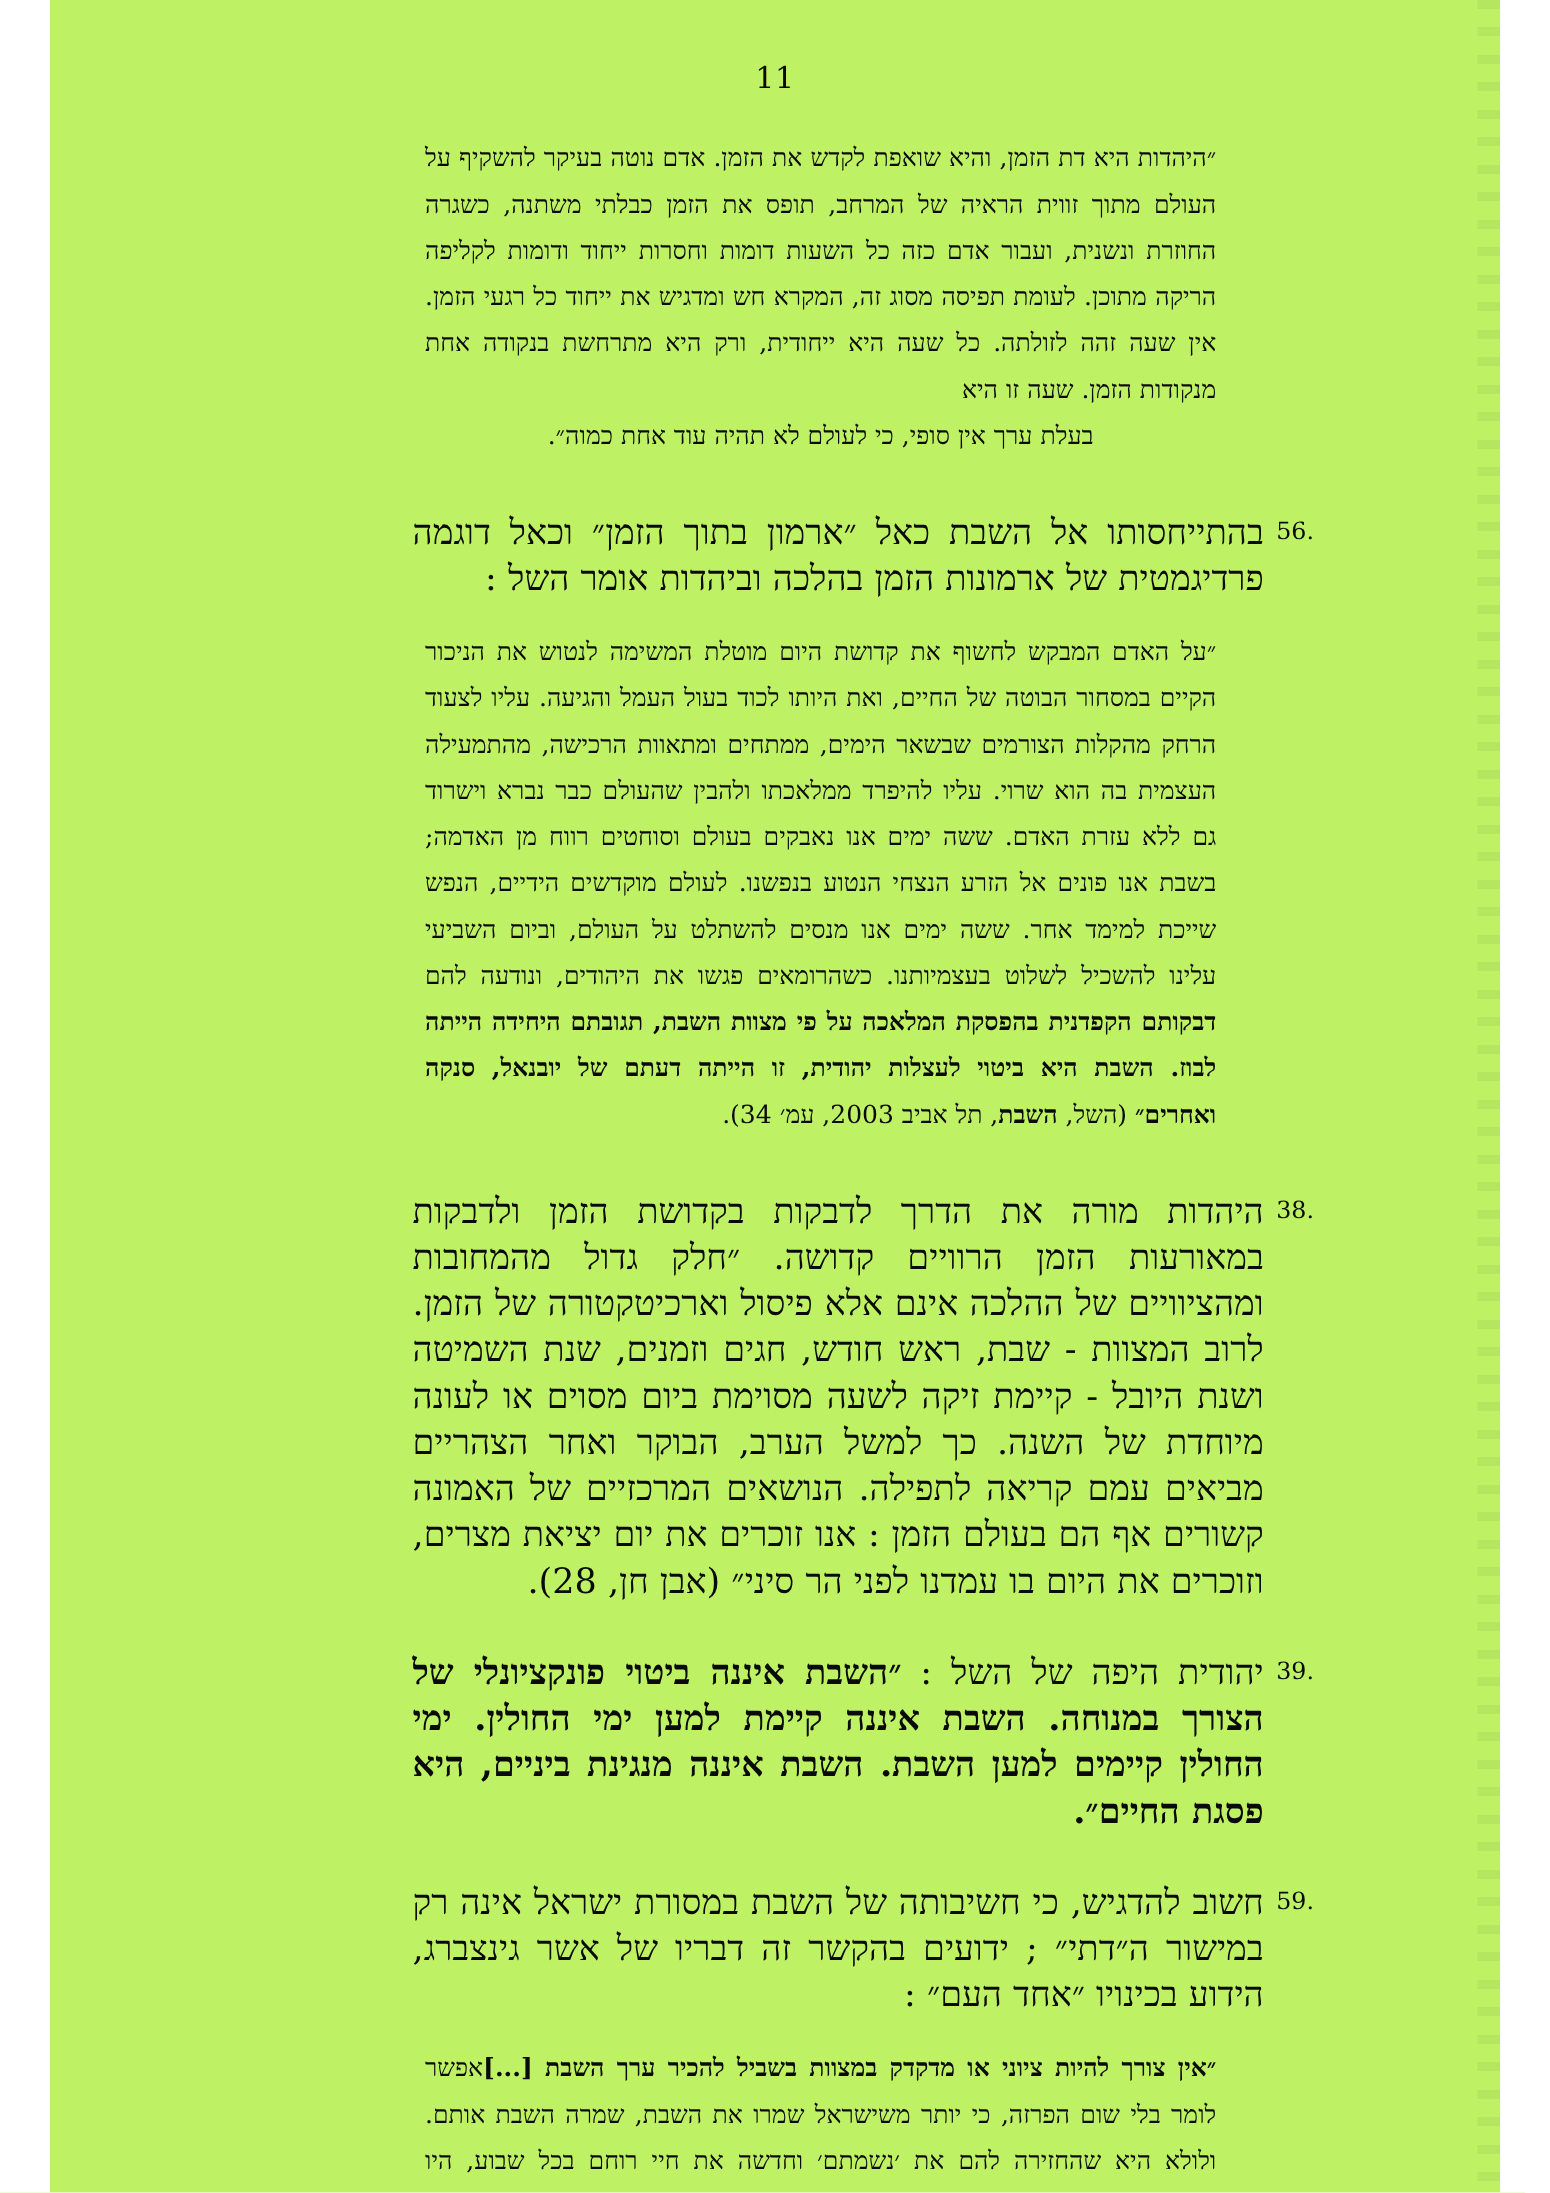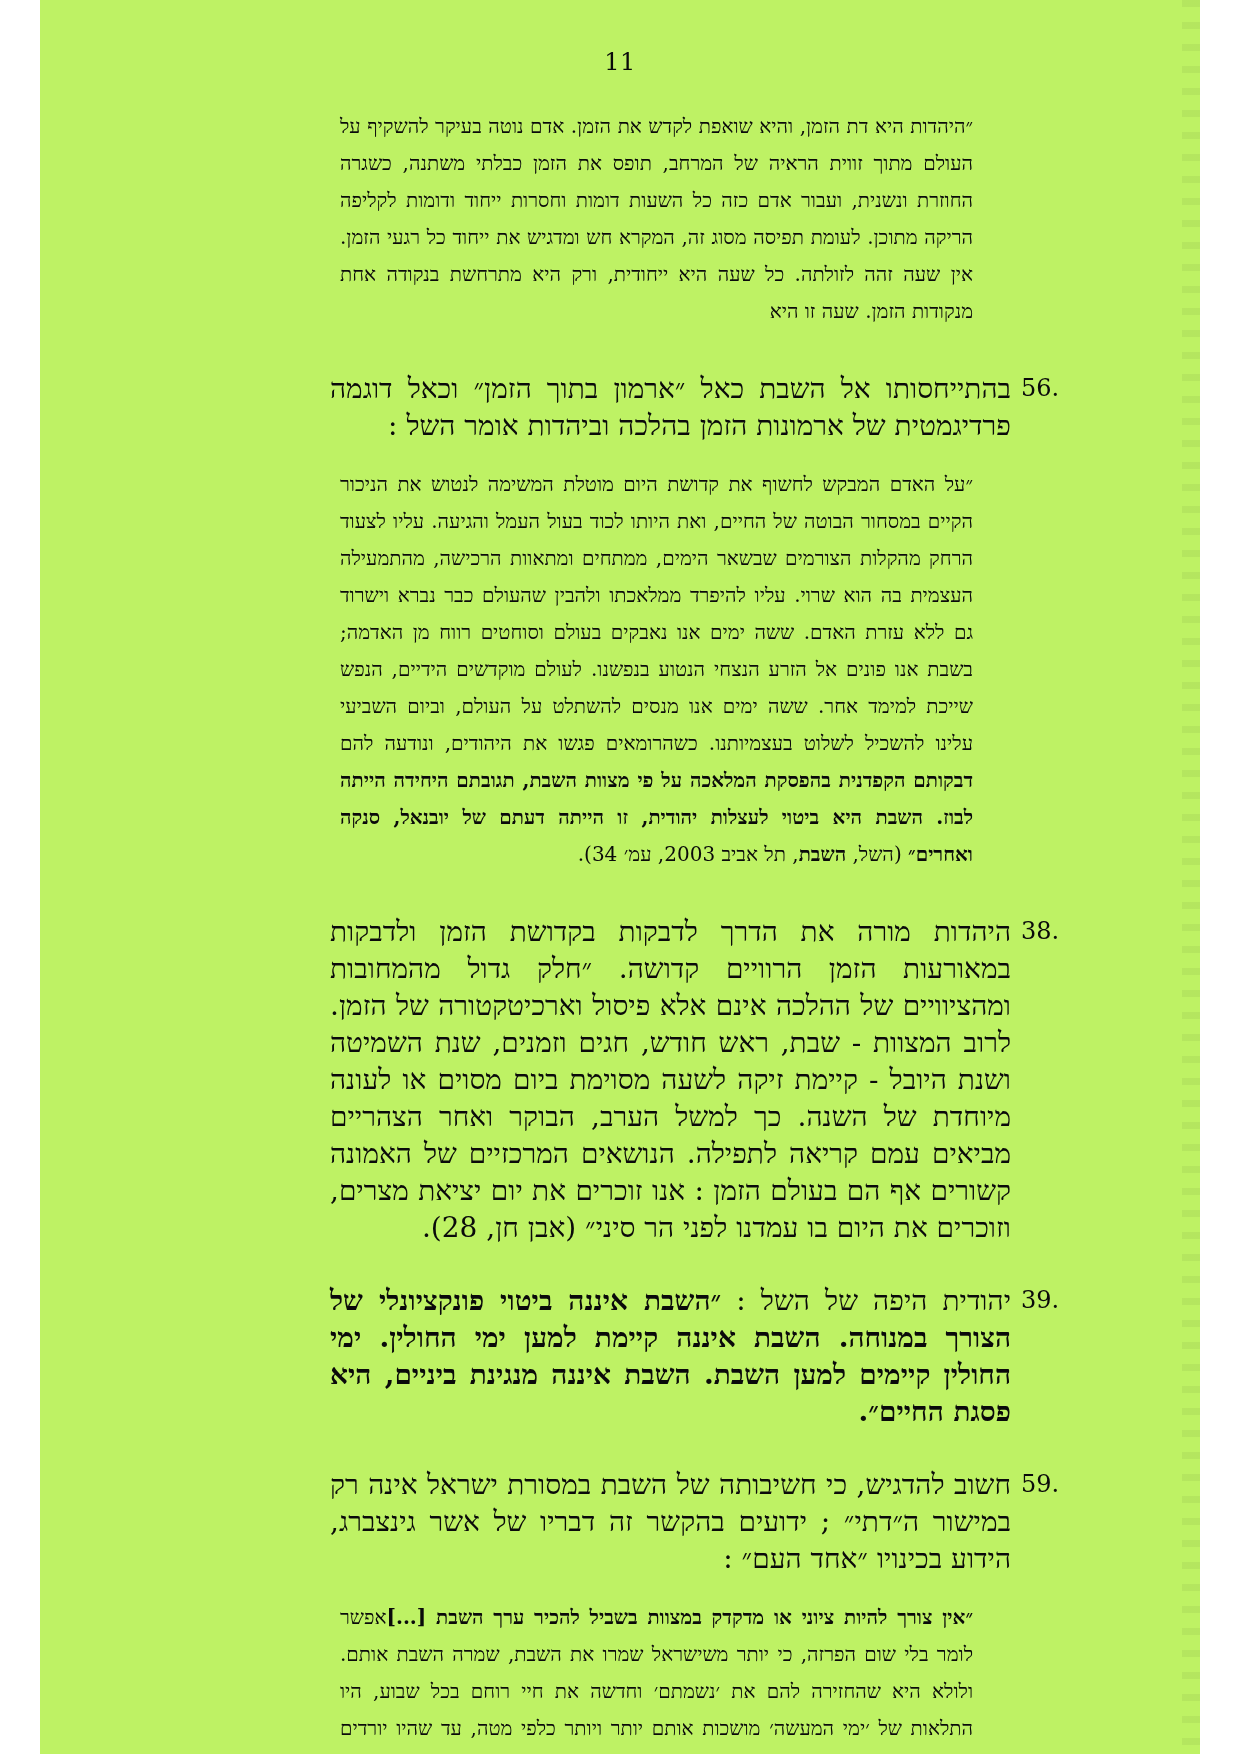--- a/index.html
+++ b/index.html
@@ -64,21 +64,21 @@
   
   .para {
     display: flex;
     flex-direction: row;
     align-items: flex-start;
     margin-bottom: 22px;
   }
 
   .para-num {
     flex: 0 0 48px;
-    font-size: 24px;
+    font-size: 19px;
     line-height: 37px;
     text-align: left;
     padding-left: 10px;
     font-family: "DejaVu Serif", "Liberation Serif", serif;
     direction: ltr;
     unicode-bidi: isolate;
   }
 
   .para-body {
     flex: 1 1 auto;
@@ -126,20 +126,21 @@
 <div class="page">
 
   <div class="scan-edge"></div>
 
   <div class="page-number">11</div>
 
   <div class="content">
 
     <div class="quote first-quote">
       <p>״היהדות היא דת הזמן, והיא שואפת לקדש את הזמן. אדם נוטה בעיקר להשקיף על העולם מתוך זווית הראיה של המרחב, תופס את הזמן כבלתי משתנה, כשגרה החוזרת ונשנית, ועבור אדם כזה כל השעות דומות וחסרות ייחוד ודומות לקליפה הריקה מתוכן. לעומת תפיסה מסוג זה, המקרא חש ומדגיש את ייחוד כל רגעי הזמן. אין שעה זהה לזולתה. כל שעה היא ייחודית, ורק היא מתרחשת בנקודה אחת מנקודות הזמן. שעה זו היא</p>
+      <p class="last-line">בעלת ערך אין סופי, כי לעולם לא תהיה עוד אחת כמוה״.</p>
     </div>
 
     <div class="para">
       <div class="para-num">56.</div>
       <div class="para-body">
         <p>בהתייחסותו אל השבת כאל ״ארמון בתוך הזמן״ וכאל דוגמה פרדיגמטית של ארמונות הזמן בהלכה וביהדות אומר השל :</p>
       </div>
     </div>
 
     <div class="quote">

